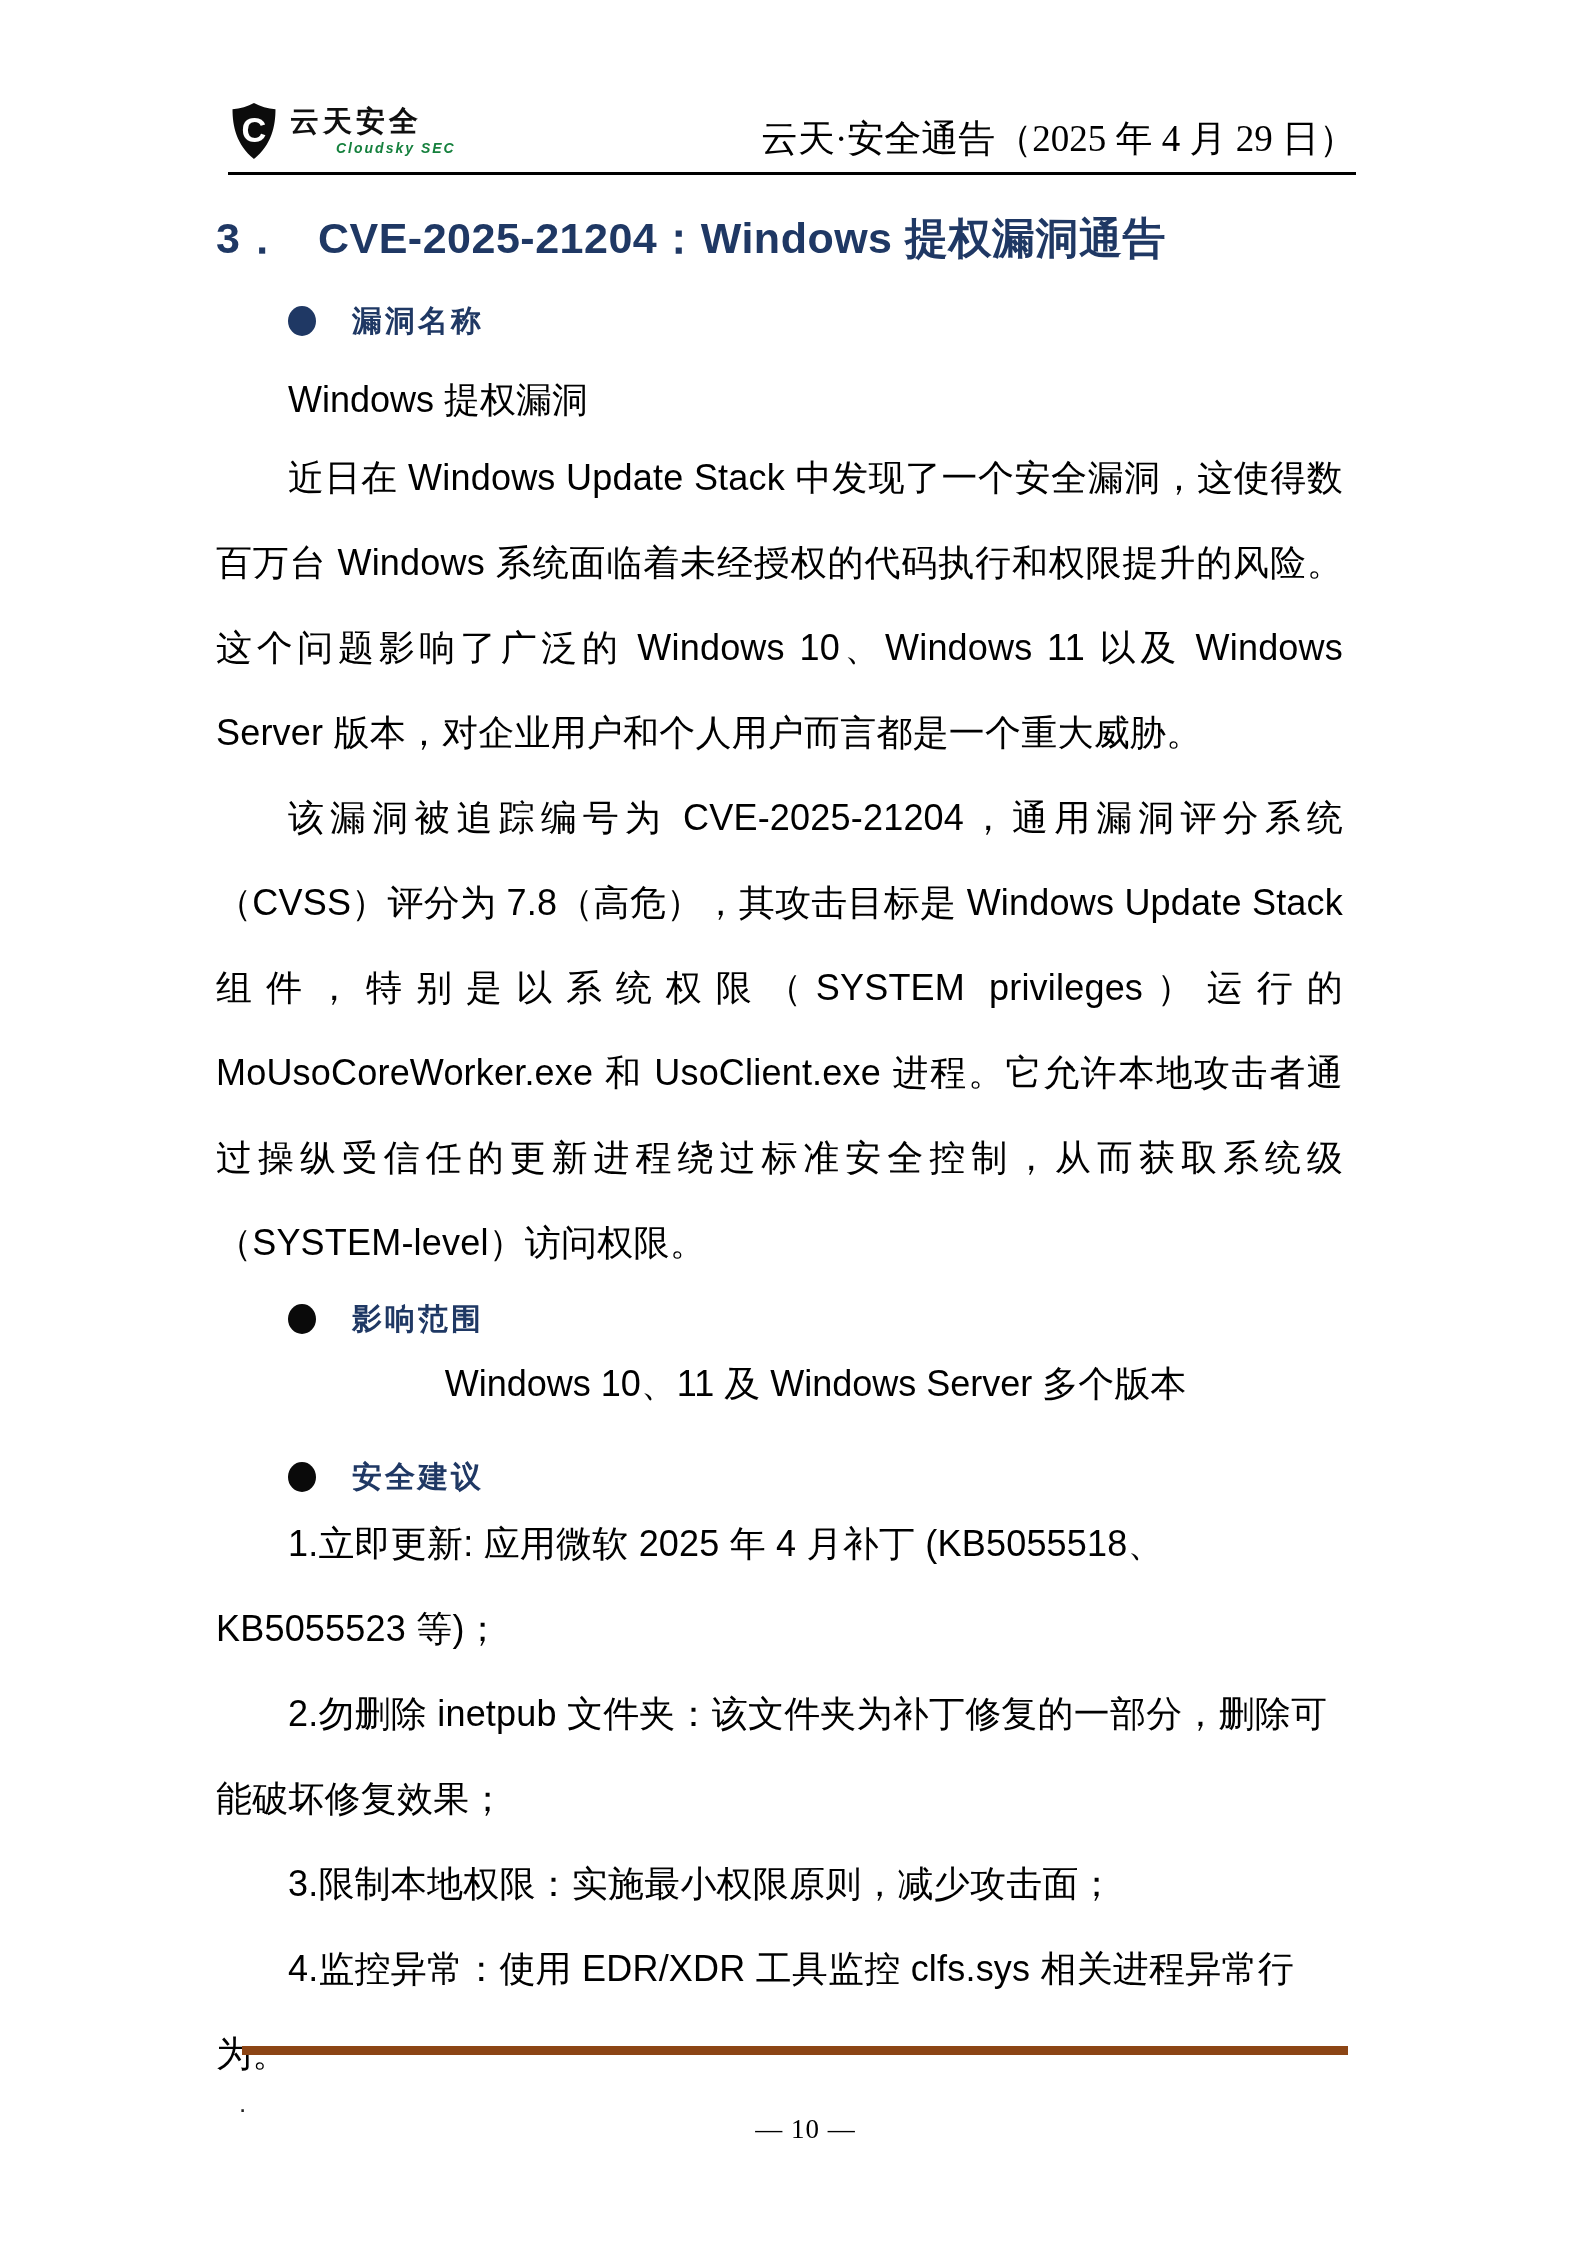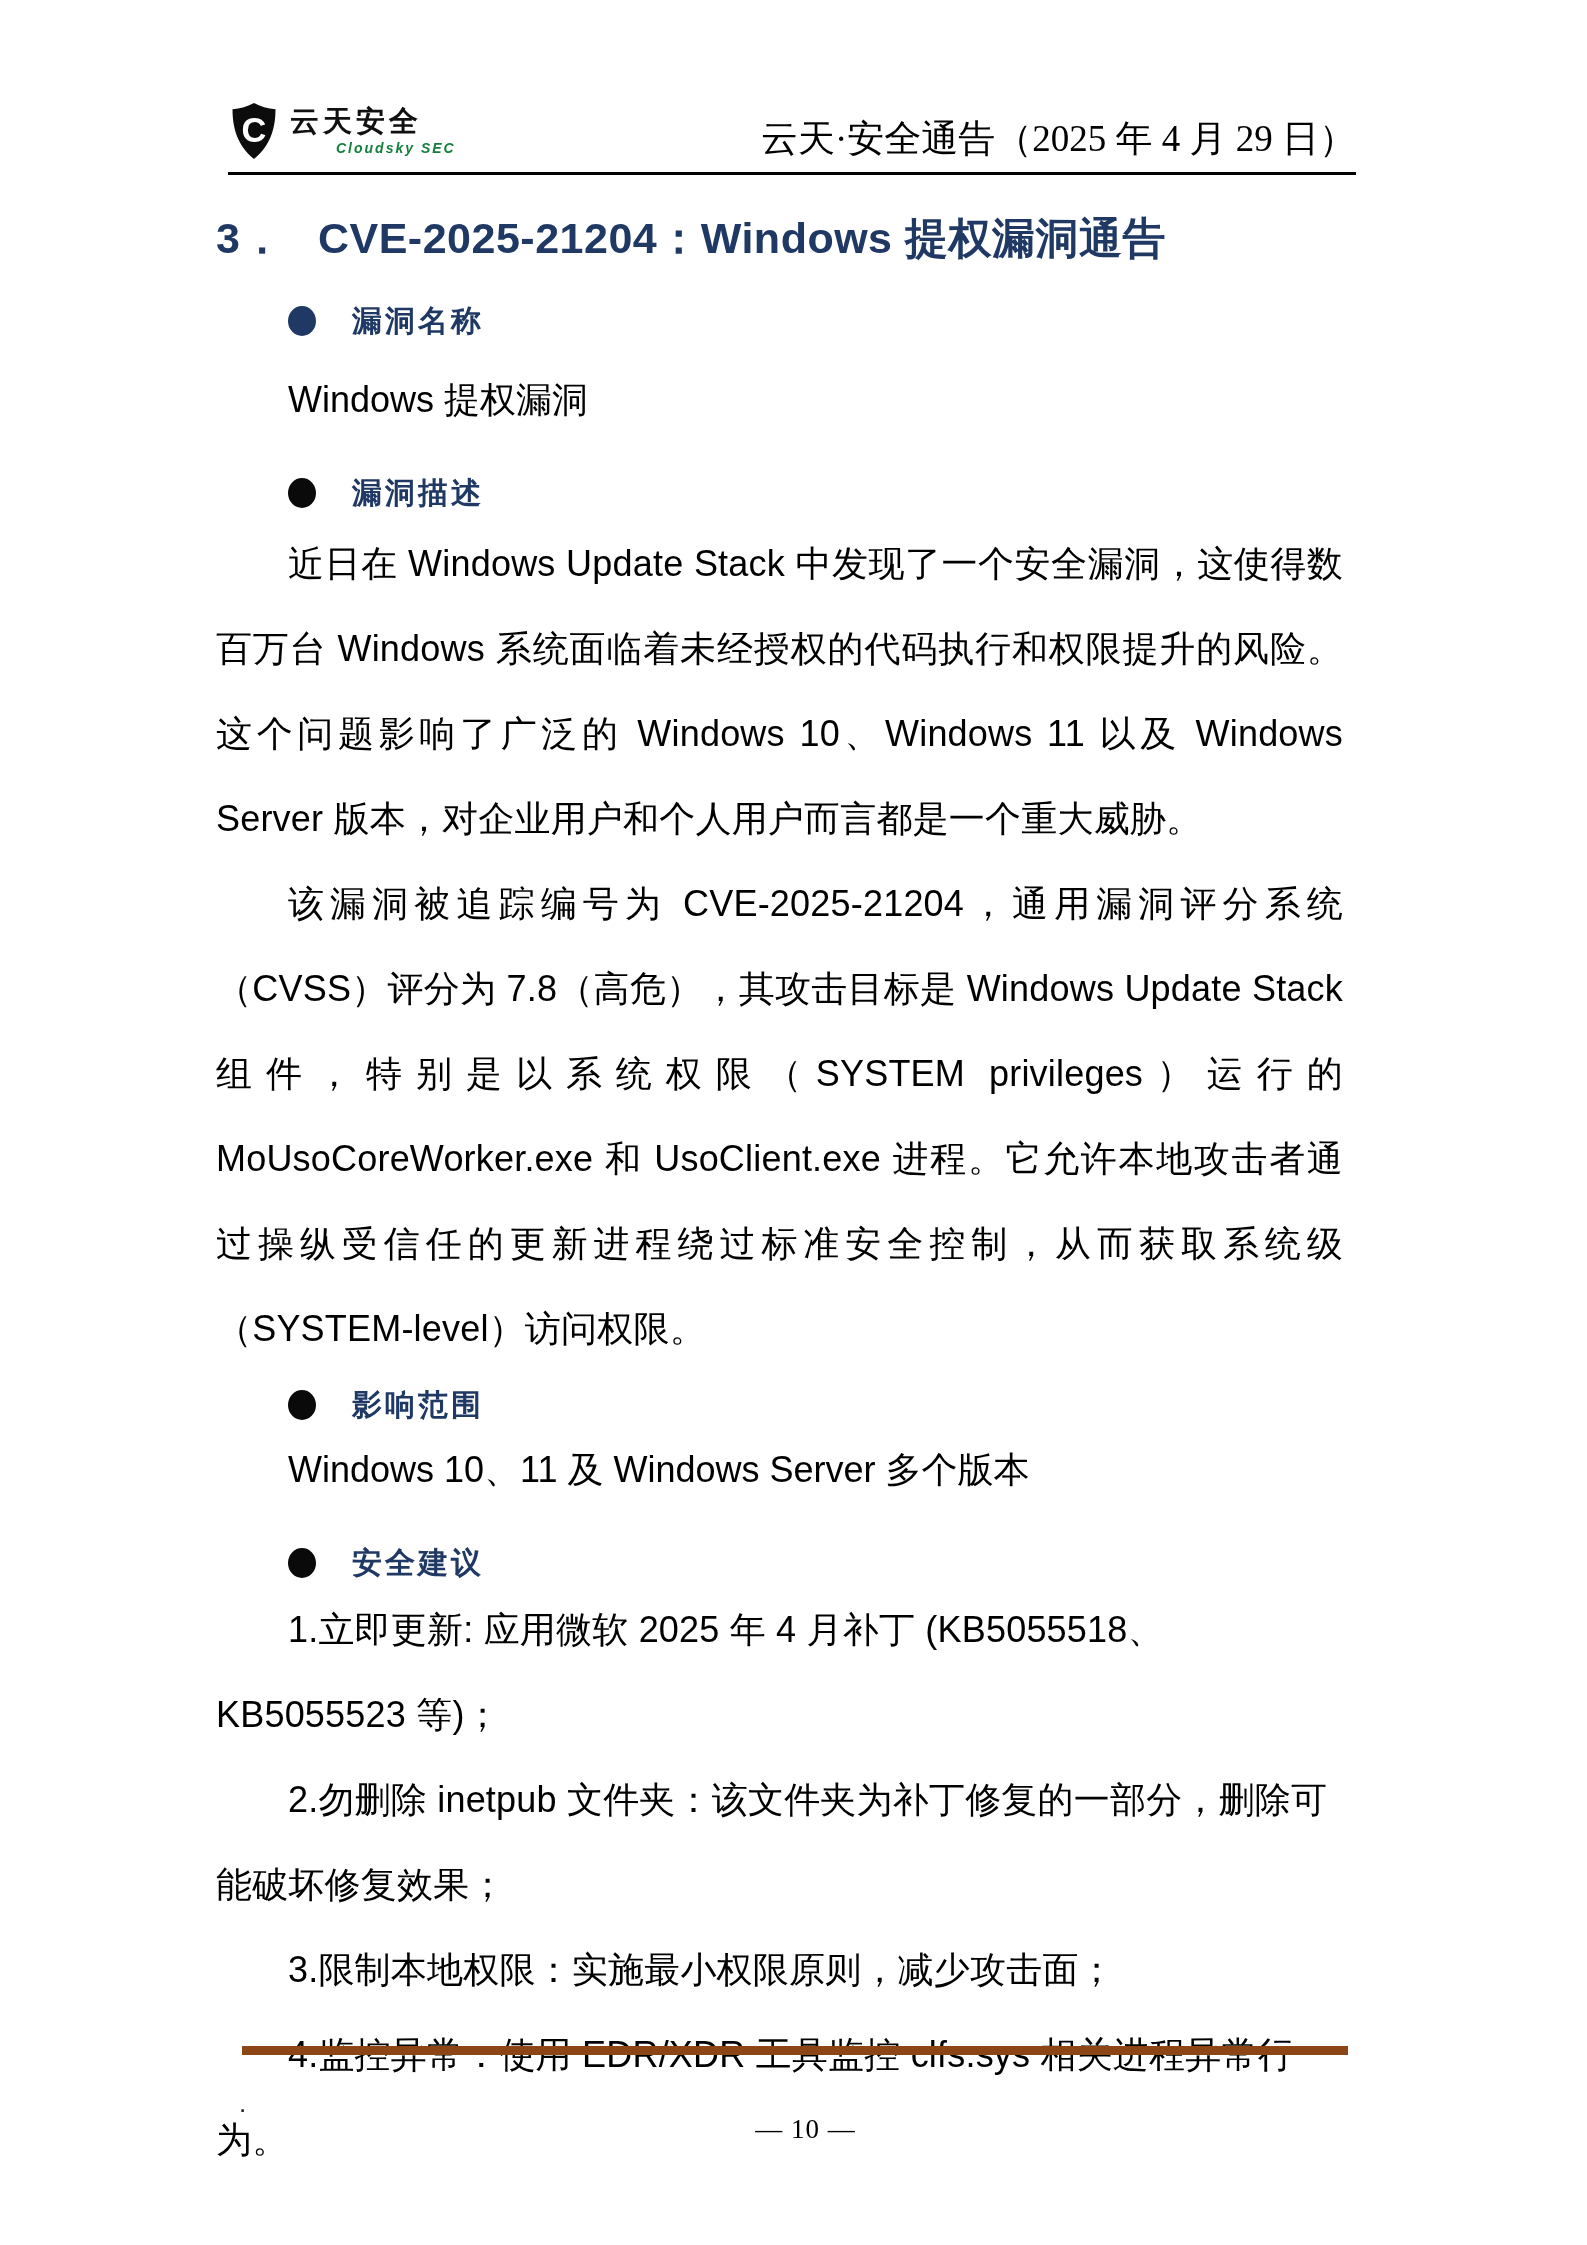--- a/index.html
+++ b/index.html
@@ -36,21 +36,21 @@
   .h1 .h1-num{margin-right:34px;}
   .sec-head{display:flex;align-items:center;gap:36px;padding-left:72px;}
   .sec-head.first{margin-top:40px;}
   .sec-head.mid{margin-top:50px;}
   .sec-head.tight{margin-top:16px;}
   .bullet{width:28px;height:30px;border-radius:50%;flex:0 0 auto;}
   .bullet.navy{background:#1F3864;}
   .bullet.black{background:#0a0a0a;}
   .sec-label{font-size:30px;font-weight:bold;color:#1F3864;letter-spacing:3px;line-height:1.2;}
   .plain-line{font-size:36px;line-height:50px;margin:36px 0 0 0;padding-left:72px;}
-  .plain-line.tighter{margin-top:22px;}
+  .plain-line.tighter{margin-top:22px;text-align:center;}
   .body-p{
     font-size:36px;line-height:85px;margin:0;text-align:justify;
     text-indent:2em;letter-spacing:0.2px;
   }
   .body-p.lead{margin-top:10px;}
   .advice{margin-top:6px;}
   .advice .body-p{text-align:left;}
 
   
   .footer-rule{position:absolute;left:242px;width:1106px;top:2046px;height:9px;background:#8C4515;}
@@ -86,24 +86,20 @@
     <div class="h1">
       <span class="h1-num">3．</span><span>CVE-2025-21204：Windows 提权漏洞通告</span>
     </div>
 
     <div class="sec-head first">
       <span class="bullet navy"></span>
       <span class="sec-label">漏洞名称</span>
     </div>
     <p class="plain-line">Windows 提权漏洞</p>
 
-    <div class="sec-head mid">
-      <span class="bullet black"></span>
-      <span class="sec-label">漏洞描述</span>
-    </div>
     <p class="body-p lead">近日在 Windows Update Stack 中发现了一个安全漏洞，这使得数百万台 Windows 系统面临着未经授权的代码执行和权限提升的风险。这个问题影响了广泛的 Windows 10、Windows 11 以及 Windows Server 版本，对企业用户和个人用户而言都是一个重大威胁。</p>
     <p class="body-p">该漏洞被追踪编号为 CVE-2025-21204，通用漏洞评分系统（CVSS）评分为 7.8（高危），其攻击目标是 Windows Update Stack 组件，特别是以系统权限（SYSTEM privileges）运行的 MoUsoCoreWorker.exe 和 UsoClient.exe 进程。它允许本地攻击者通过操纵受信任的更新进程绕过标准安全控制，从而获取系统级（SYSTEM-level）访问权限。</p>
 
     <div class="sec-head tight">
       <span class="bullet black"></span>
       <span class="sec-label">影响范围</span>
     </div>
     <p class="plain-line tighter">Windows 10、11 及 Windows Server 多个版本</p>
 
     <div class="sec-head mid">

